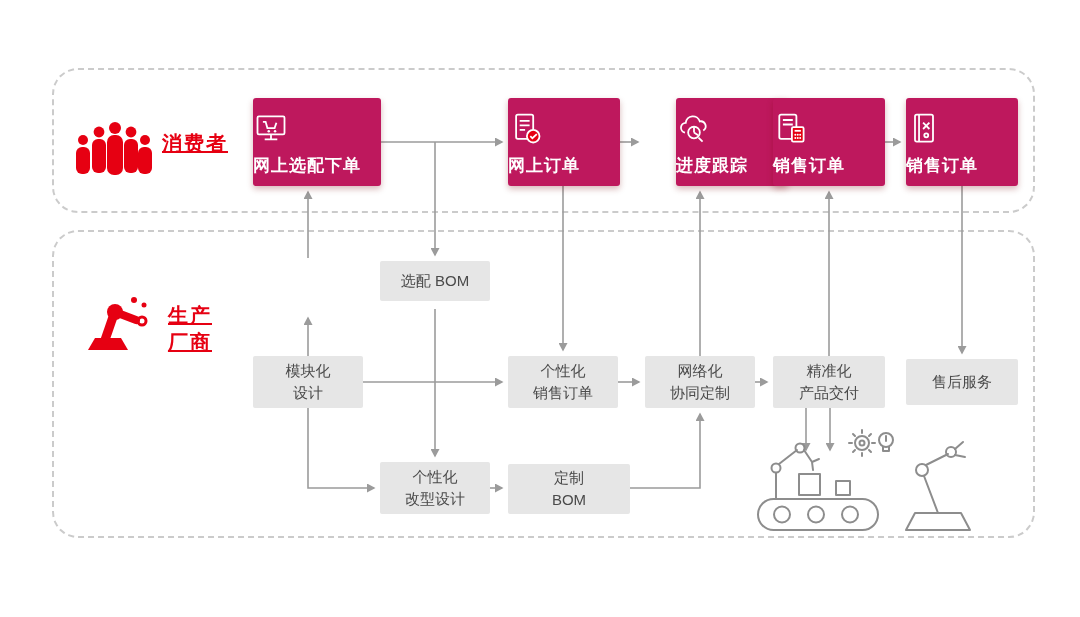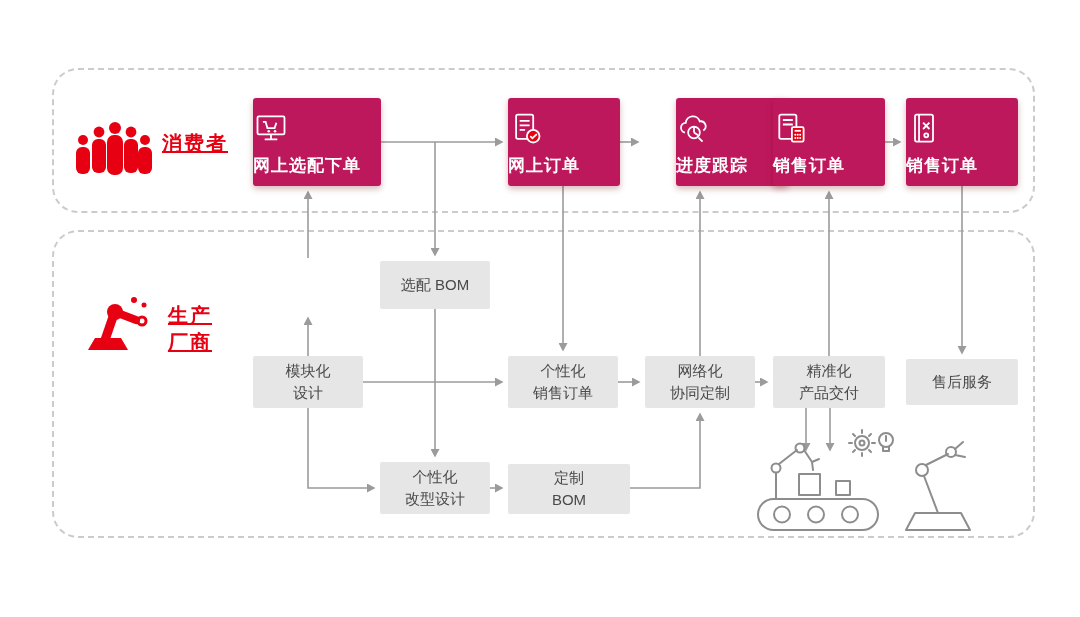--- a/index.html
+++ b/index.html
@@ -177,21 +177,21 @@
       <g fill="none" stroke="#fff" stroke-width="2">
         <rect x="10" y="4" width="20" height="30" rx="2"></rect>
         <path d="M14.5 4 v30"></path>
         <path d="M19 13 l7 7 M19 20 l7 -7"></path>
         <circle cx="22.5" cy="27" r="2.2"></circle>
       </g>
     </svg>
     <div class="rlabel">销售订单</div>
   </div>
 
-  <div class="gnode" style="left:380px;top:261px;width:110px;height:48px">选配 BOM</div>
+  <div class="gnode" style="left:380px;top:261px;width:110px;height:40px">选配 BOM</div>
   <div class="gnode" style="left:253px;top:356px;width:110px;height:52px">模块化
 设计</div>
   <div class="gnode" style="left:508px;top:356px;width:110px;height:52px">个性化
 销售订单</div>
   <div class="gnode" style="left:645px;top:356px;width:110px;height:52px">网络化
 协同定制</div>
   <div class="gnode" style="left:906px;top:359px;width:112px;height:46px">售后服务</div>
   <div class="gnode" style="left:773px;top:356px;width:112px;height:52px">精准化
 产品交付</div>
   <div class="gnode" style="left:380px;top:462px;width:110px;height:52px">个性化

